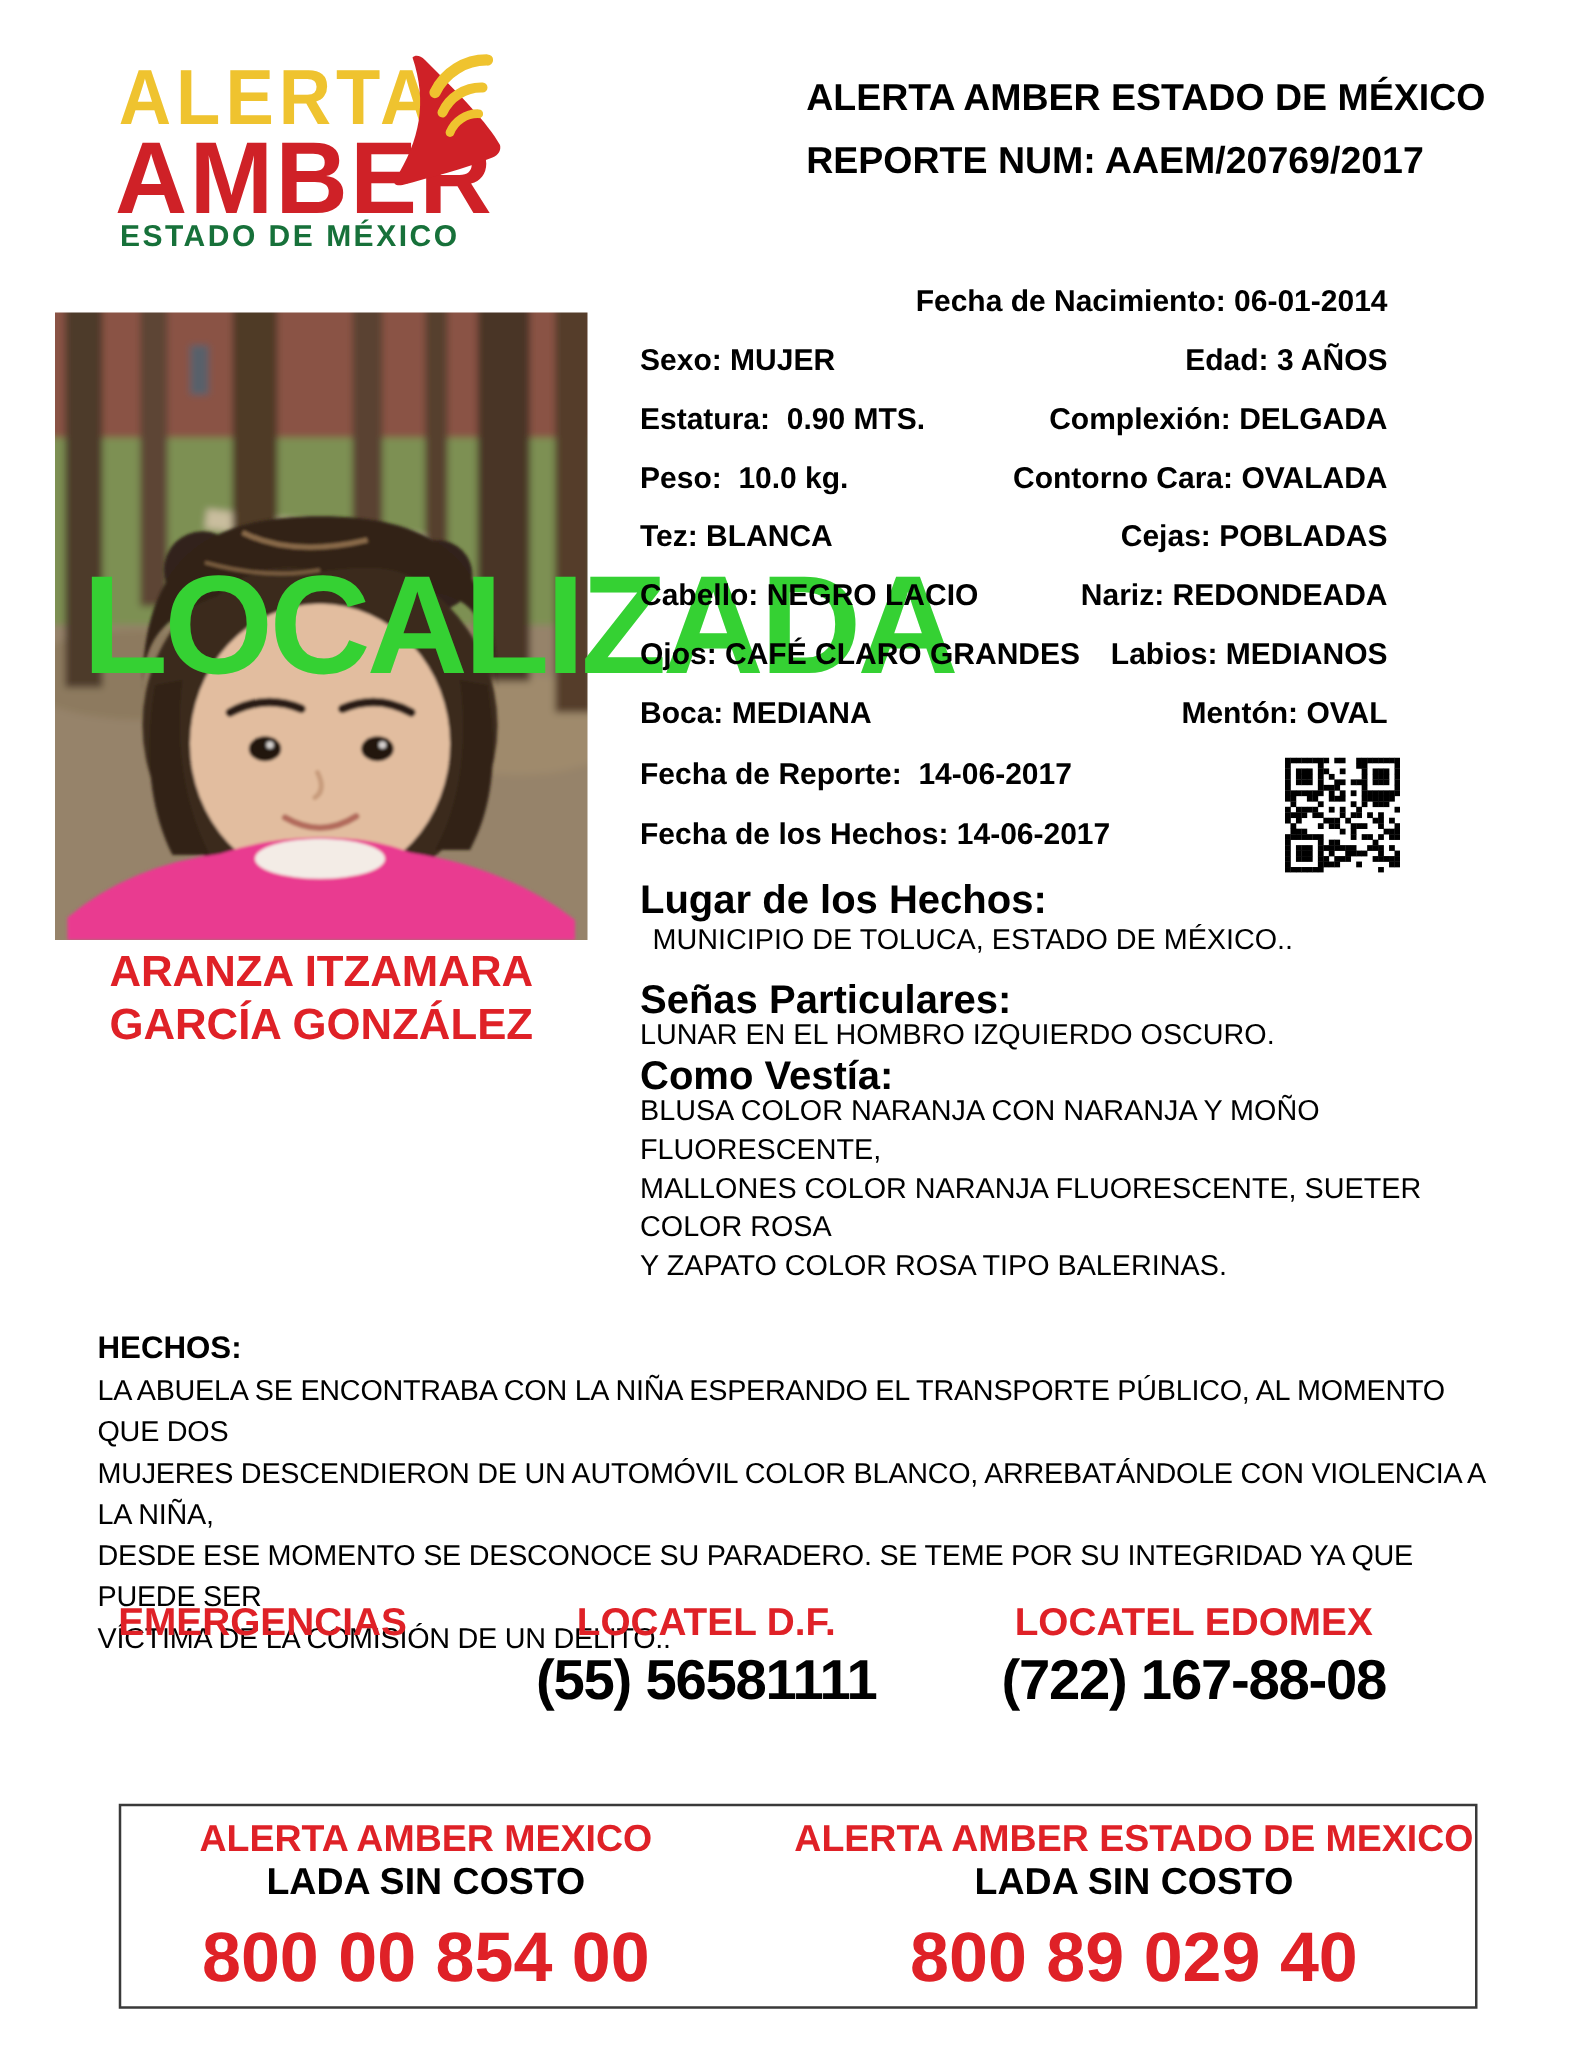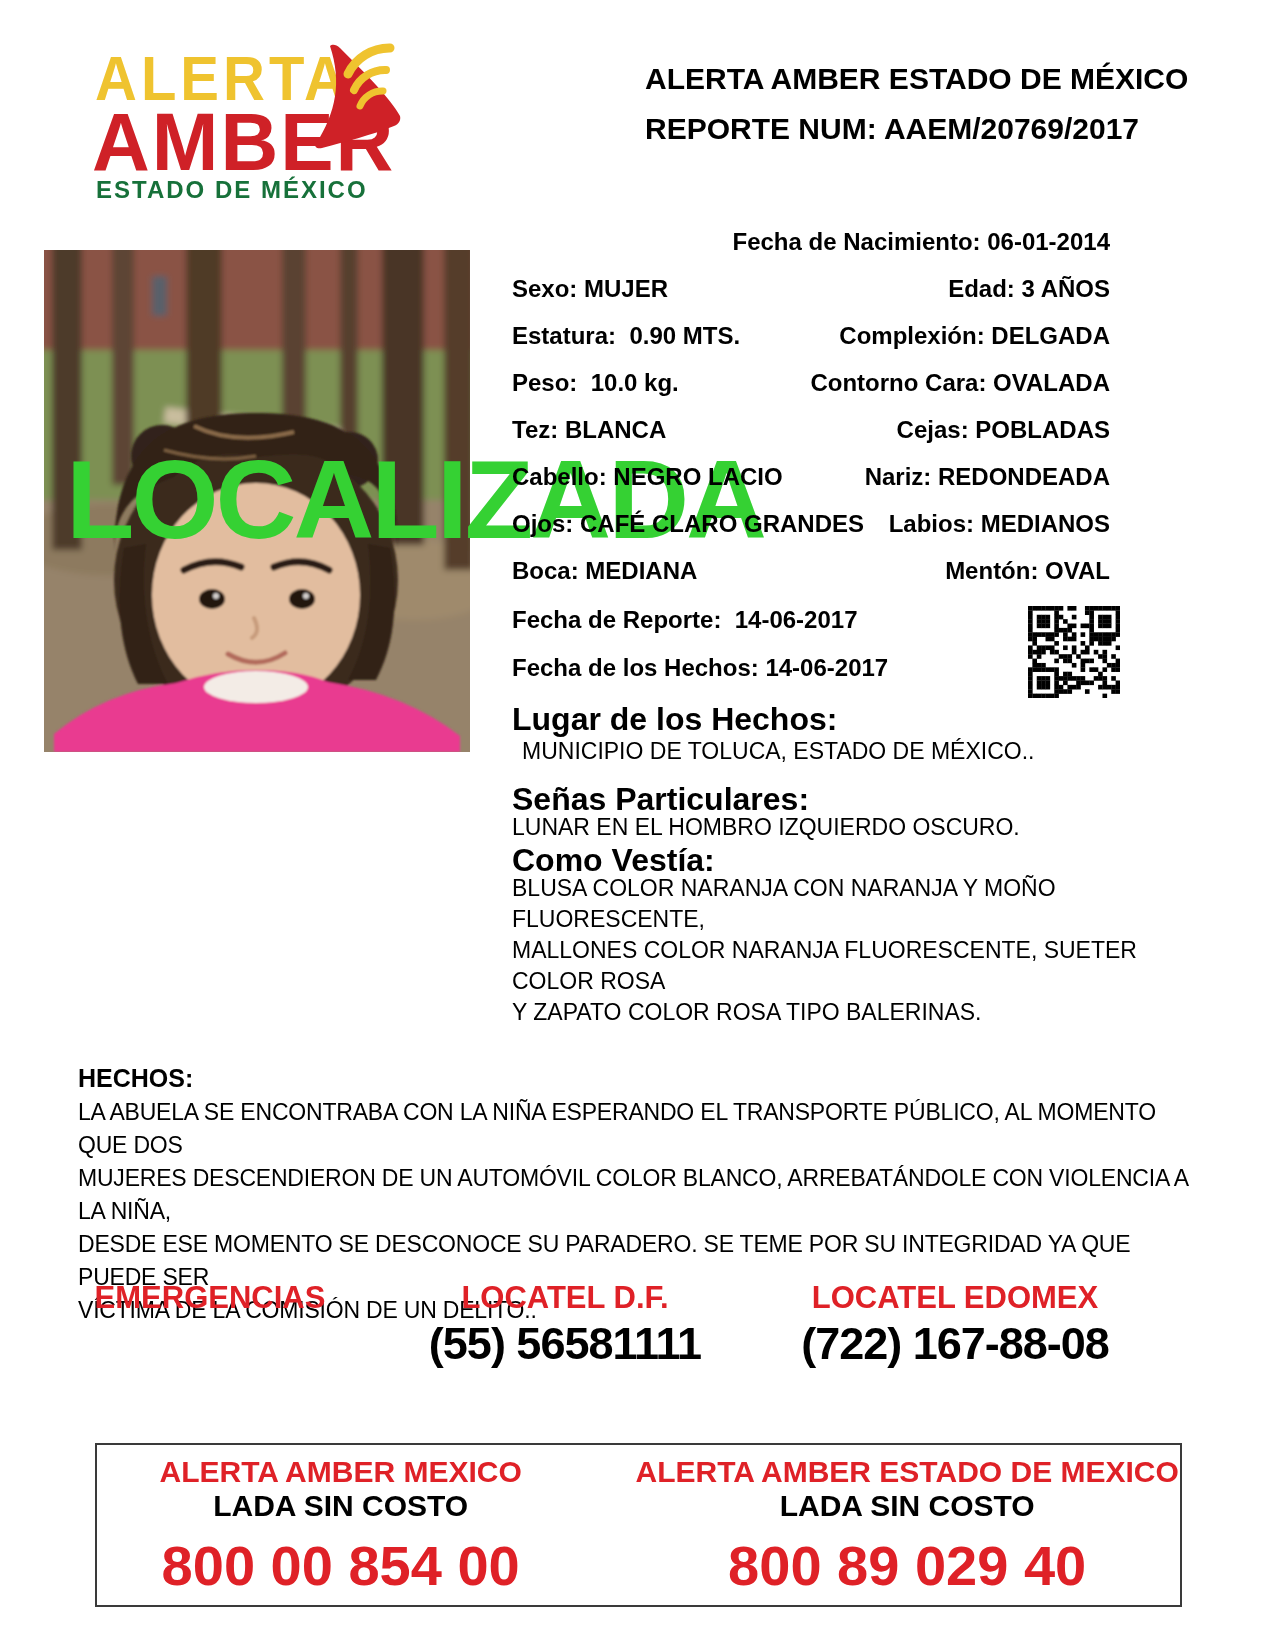--- a/index.html
+++ b/index.html
@@ -131,20 +131,24 @@
           <path d="M10,502 L10,484 Q60,442 132,433 Q170,420 212,420 Q255,420 284,432
                    Q362,444 416,486 L416,502 Z" fill="#e93a90"></path>
           <ellipse cx="212" cy="437" rx="52" ry="16" fill="#f3ece6"></ellipse>
         </g>
       </g>
     </svg>
   </div>
 
   <div class="abs" id="watermark" style="color:#35d133;">LOCALIZADA</div>
 
+  <div class="abs" id="child-name" style="color:#df2127;">
+    <div>ARANZA ITZAMARA</div>
+    <div>GARCÍA GONZÁLEZ</div>
+  </div>
 
   <div class="frow" style="top:228px;">
     <span class="fr"><span>Fecha de Nacimiento:</span>&nbsp;<span>06-01-2014</span></span>
   </div>
   <div class="frow" style="top:275px;">
     <span class="fl"><span>Sexo:</span>&nbsp;<span>MUJER</span></span>
     <span class="fr"><span>Edad:</span>&nbsp;<span>3 AÑOS</span></span>
   </div>
   <div class="frow" style="top:322px;">
     <span class="fl"><span>Estatura:</span>&nbsp; <span>0.90 MTS.</span></span>

